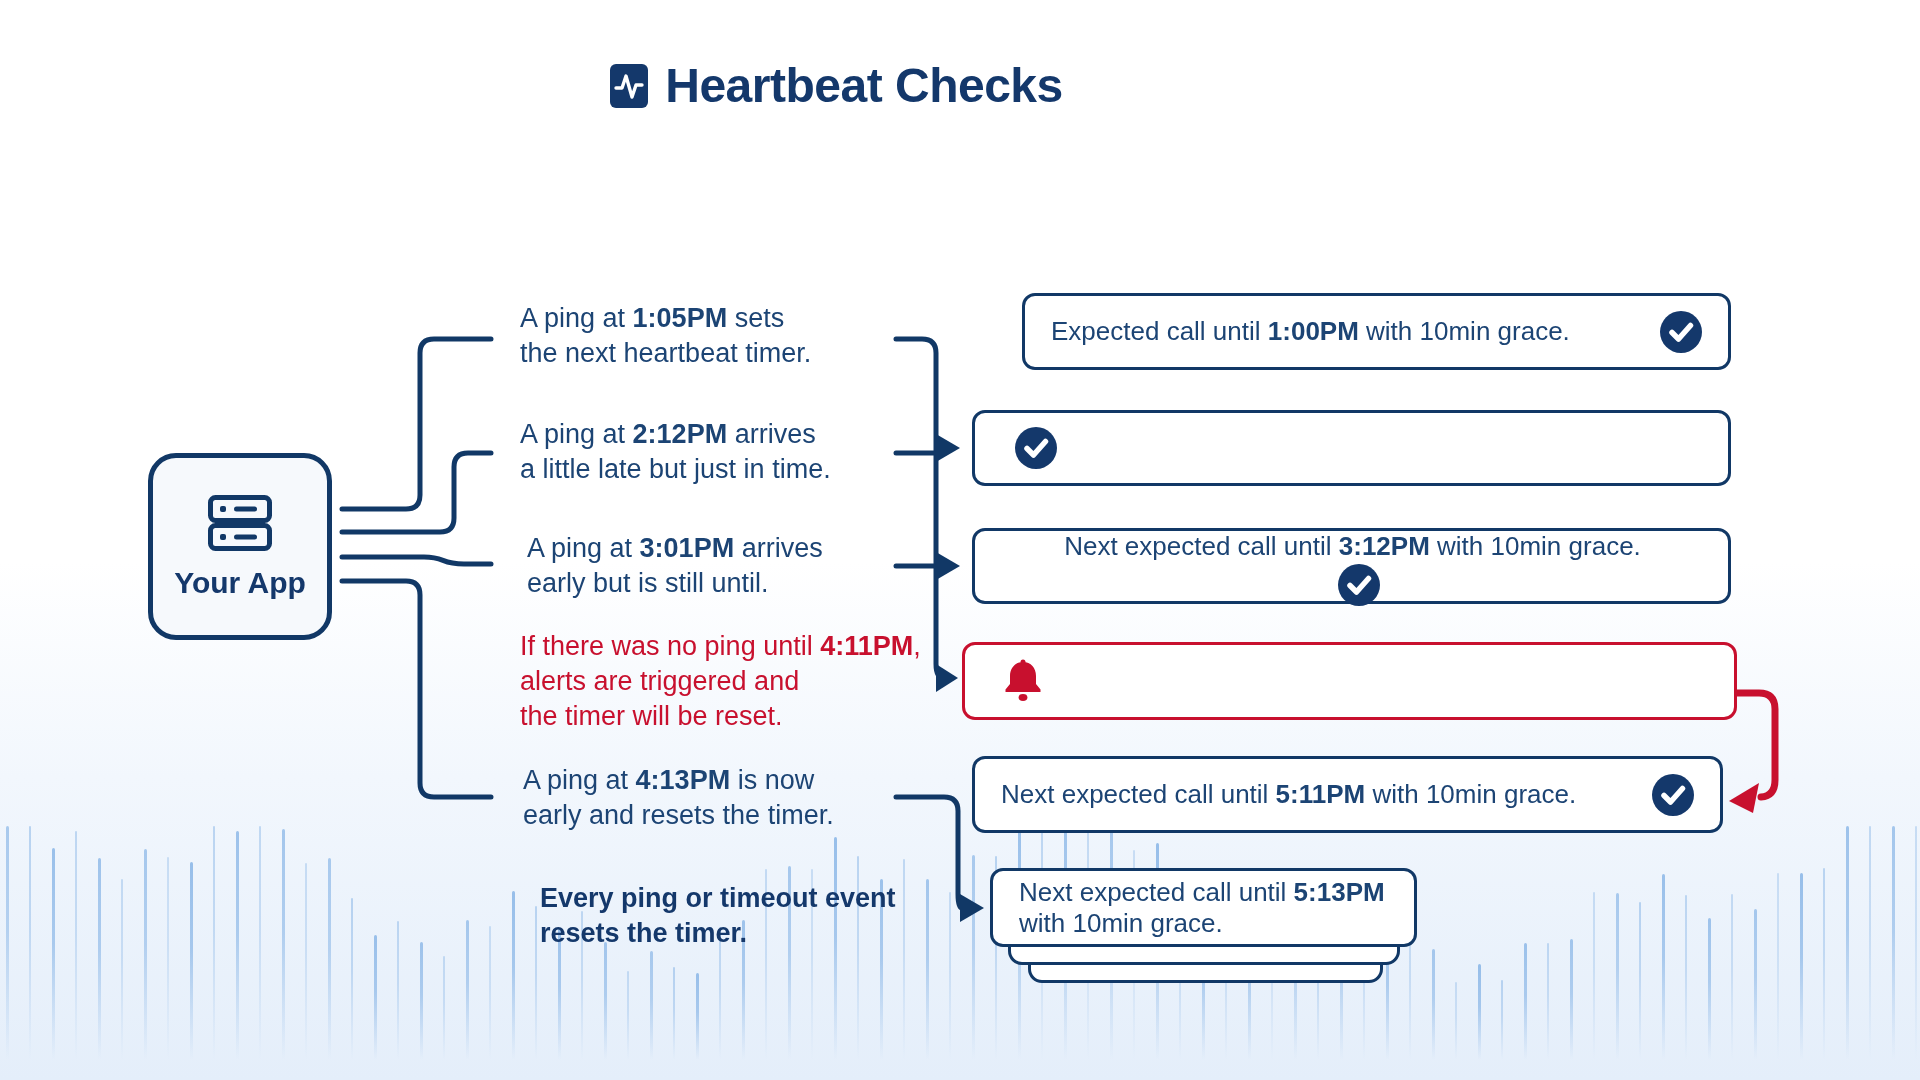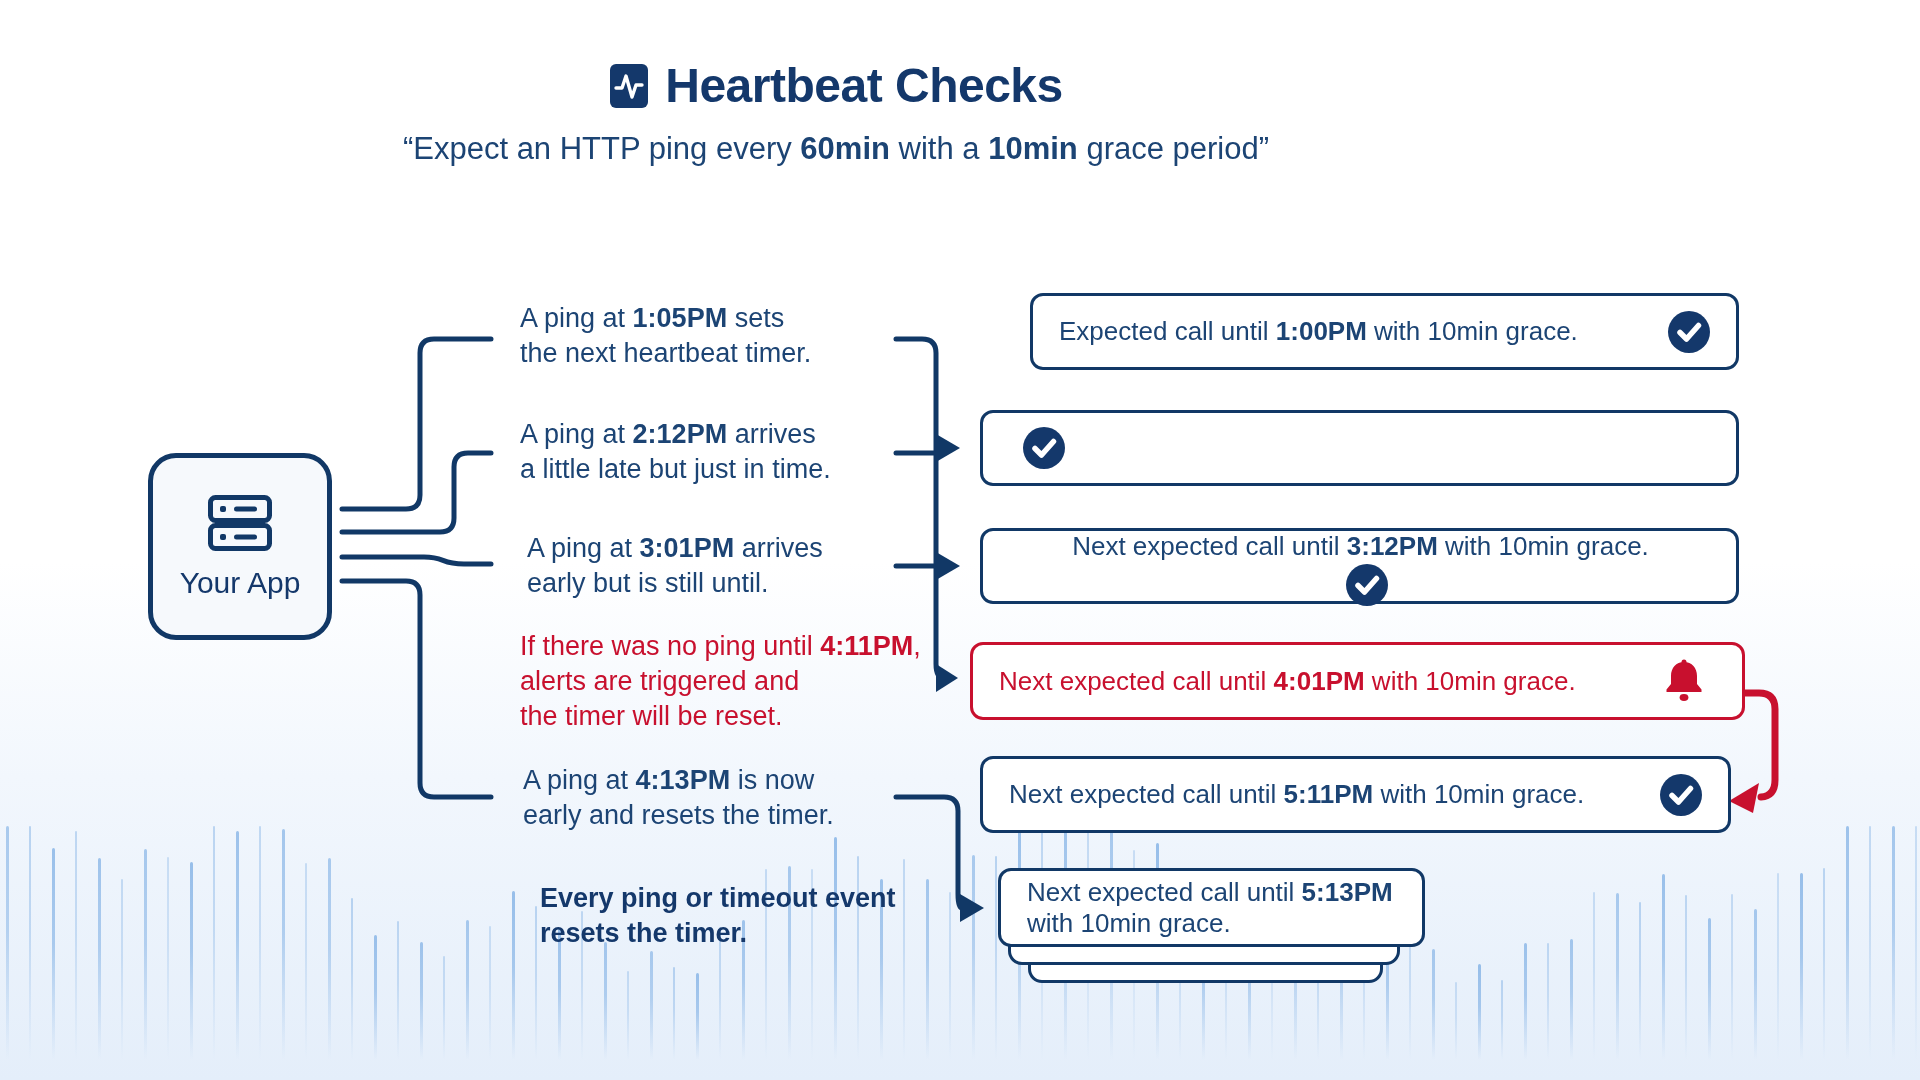--- a/index.html
+++ b/index.html
@@ -13,37 +13,37 @@
   .title-row{display:flex;align-items:center;justify-content:center;gap:16px;}
   .title{font-size:48px;font-weight:bold;color:#14386b;letter-spacing:-.5px;}
   .subtitle{margin-top:18px;font-size:31px;color:#1c4474;}
   .seg-b{font-weight:bold;}
   
   .app-node{
     position:absolute;left:148px;top:453px;width:184px;height:187px;box-sizing:border-box;
     border:5px solid #113866;border-radius:28px;background:#f6f9fc;z-index:2;
     display:flex;flex-direction:column;align-items:center;justify-content:center;gap:14px;
   }
-  .app-label{font-size:30px;font-weight:normal;color:#14386b;}
+  .app-label{font-size:30px;font-weight:bold;color:#14386b;}
   
   .ann{position:absolute;font-size:27px;line-height:35px;color:#1c4474;white-space:pre-line;z-index:2;}
   .ann.alert{color:#c8102e;}
   .ann.emph{font-weight:bold;color:#14386b;}
   .ann1{left:520px;top:301px;}
   .ann2{left:520px;top:417px;}
   .ann3{left:527px;top:531px;}
   .ann4{left:520px;top:629px;}
   .ann5{left:523px;top:763px;}
   .ann6{left:540px;top:881px;}
   
   .evt{
     position:absolute;box-sizing:border-box;background:#ffffff;
     border:3px solid #113866;border-radius:13px;z-index:2;
     display:flex;align-items:center;padding:0 24px 0 26px;
-    font-size:26px;color:#1c4474;margin-left:8px;
+    font-size:26px;color:#1c4474;
   }
   .evt .evt-text{flex:1;}
   .evt.alert{border-color:#c8102e;color:#c8102e;}
   .evt1{left:1022px;top:293px;width:709px;height:77px;}
   .evt2{left:972px;top:410px;width:759px;height:76px;}
   .evt3{left:972px;top:528px;width:759px;height:76px;flex-direction:column;}
   .evt4{left:962px;top:642px;width:775px;height:78px;}
   .evt5{left:972px;top:756px;width:751px;height:77px;}
   .evt6{left:990px;top:868px;width:427px;height:79px;z-index:4;}
   .badge{flex:0 0 auto;margin-left:12px;display:flex;align-items:center;}
@@ -176,21 +176,20 @@
 <div class="header">
   <div class="title-row">
     <span style="display:inline-flex;">
       <svg width="40" height="46" viewBox="0 0 40 46">
         <rect x="1" y="1" width="38" height="44" rx="6" fill="#14386b"></rect>
         <polyline points="7,25 13,25 17,13 23,34 27,22 33,22" fill="none" stroke="#ffffff" stroke-width="3.4" stroke-linecap="round" stroke-linejoin="round"></polyline>
       </svg>
     </span>
     <span class="title">Heartbeat Checks</span>
   </div>
-  <div class="subtitle"><span>“Expect an HTTP ping every </span><span class="seg-b">60min</span><span> with a </span><span class="seg-b">10min</span><span> grace period”</span></div>
 </div>
 
 <div class="app-node">
   <span style="display:inline-flex;">
     <svg width="66" height="58" viewBox="0 0 66 58">
       <g fill="none" stroke="#113866" stroke-width="5">
         <rect x="3.5" y="3.5" width="59" height="23" rx="5"></rect>
         <rect x="3.5" y="31.5" width="59" height="23" rx="5"></rect>
       </g>
       <g fill="#113866">
@@ -238,21 +237,20 @@
 <div class="evt evt3">
   <span class="evt-text"><span>Next expected call until </span><span class="seg-b">3:12PM</span><span> with 10min grace.</span></span>
   <span class="badge">
     <svg width="46" height="46" viewBox="0 0 46 46">
         <circle cx="23" cy="23" r="21" fill="#14386b"></circle>
       <path d="M14,23.5 L20.5,30 L32.5,16.5" fill="none" stroke="#ffffff" stroke-width="5.5" stroke-linecap="round" stroke-linejoin="round"></path>
       </svg>
   </span>
 </div>
 <div class="evt evt4 alert">
-  <span class="evt-text"><span>Next expected call until </span><span class="seg-b">4:01PM</span><span> with 10min grace.</span></span>
   <span class="badge" style="margin-right:14px;">
     <svg width="40" height="44" viewBox="0 0 40 44">
       <path d="M20,3 c-8,0 -13,6 -13,14 v8 l-4.5,5.5 v2.5 h35 v-2.5 l-4.5,-5.5 v-8 c0,-8 -5,-14 -13,-14 z" fill="#c8102e"></path>
       <rect x="17.5" y="0.5" width="5" height="5" rx="2.5" fill="#c8102e"></rect>
       <ellipse cx="20" cy="38.5" rx="4.4" ry="3.4" fill="#c8102e"></ellipse>
     </svg>
   </span>
 </div>
 <div class="evt evt5">
   <span class="evt-text"><span>Next expected call until </span><span class="seg-b">5:11PM</span><span> with 10min grace.</span></span>

